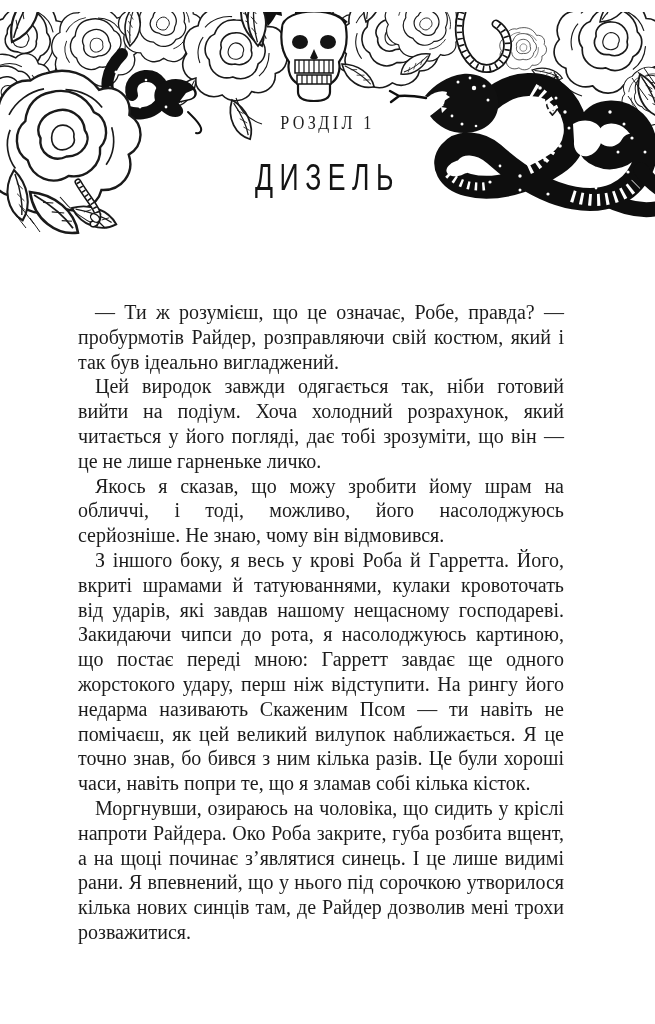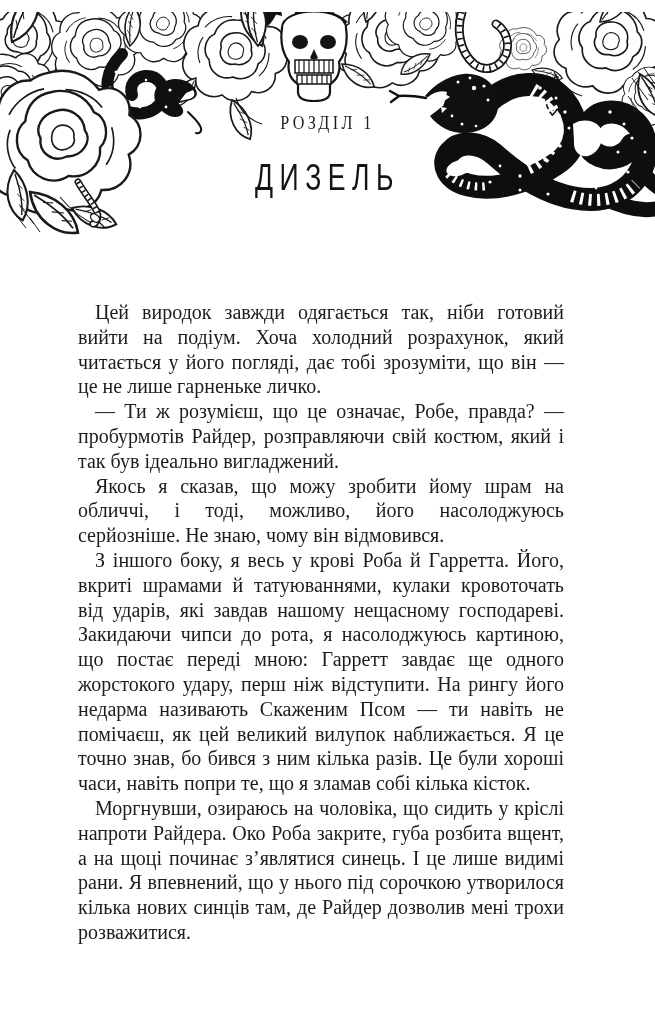--- a/index.html
+++ b/index.html
@@ -191,20 +191,20 @@
       <path d="M78,170 C86,184 94,192 97,200 C99,206 97,211 93,212" fill="none" stroke="#141414" stroke-width="4" stroke-dasharray="1.5 3.5"></path>
       <ellipse cx="95" cy="206" rx="5" ry="3.5" fill="#ffffff" stroke="#141414" stroke-width="1.3" transform="rotate(40 95 206)"></ellipse>
       <path d="M99,210 l6,6" stroke="#141414" stroke-width="1.2" fill="none"></path>
     </g>
   </svg>
 
   <div class="chapter-label">РОЗДІЛ 1</div>
   <h1 class="chapter-title">ДИЗЕЛЬ</h1>
 
   <div class="body-text">
+    <p>— Ти ж розумієш, що це означає, Робе, правда? — пробурмотів Райдер, розправляючи свій костюм, який і так був ідеально вигладжений.</p>
     <p>Цей виродок завжди одягається так, ніби готовий вийти на подіум. Хоча холодний розрахунок, який читається у його погляді, дає тобі зрозуміти, що він — це не лише гарненьке личко.</p>
-    <p>— Ти ж розумієш, що це означає, Робе, правда? — пробурмотів Райдер, розправляючи свій костюм, який і так був ідеально вигладжений.</p>
     <p>Якось я сказав, що можу зробити йому шрам на обличчі, і тоді, можливо, його насолоджуюсь серйозніше. Не знаю, чому він відмовився.</p>
     <p>З іншого боку, я весь у крові Роба й Гарретта. Його, вкриті шрамами й татуюваннями, кулаки кровоточать від ударів, які завдав нашому нещасному господареві. Закидаючи чипси до рота, я насолоджуюсь картиною, що постає переді мною: Гарретт завдає ще одного жорстокого удару, перш ніж відступити. На рингу його недарма називають Скаженим Псом — ти навіть не помічаєш, як цей великий вилупок наближається. Я це точно знав, бо бився з ним кілька разів. Це були хороші часи, навіть попри те, що я зламав собі кілька кісток.</p>
     <p>Моргнувши, озираюсь на чоловіка, що сидить у кріслі напроти Райдера. Око Роба закрите, губа розбита вщент, а на щоці починає з’являтися синець. І це лише видимі рани. Я впевнений, що у нього під сорочкою утворилося кілька нових синців там, де Райдер дозволив мені трохи розважитися.</p>
   </div>
 
 </div>
 
 </body></html>

